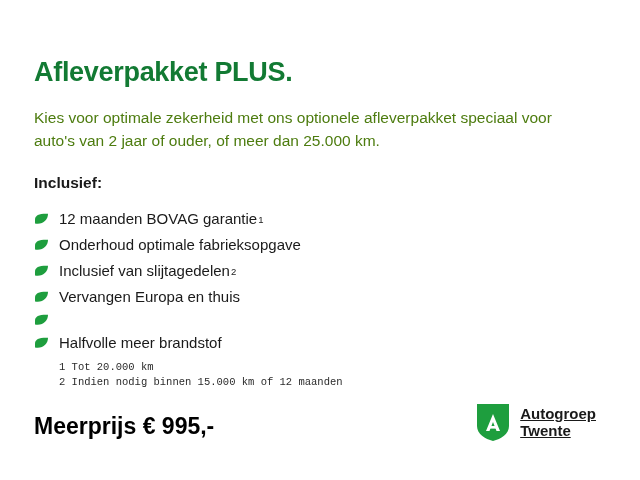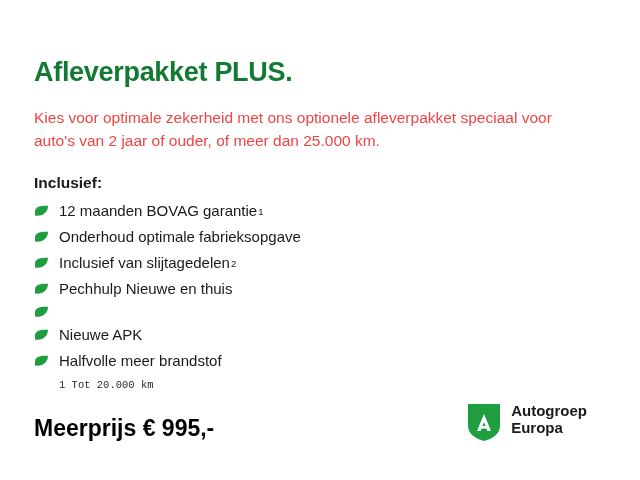--- a/index.html
+++ b/index.html
@@ -26,29 +26,29 @@
     font-size: 27px;
     font-weight: bold;
     color: #127a33;
     letter-spacing: -0.3px;
     margin: 0 0 18px 0;
     line-height: 1.1;
   }
   .intro {
     font-size: 15.5px;
     line-height: 1.5;
-    color: #ef4444;
+    color: #4d7c0f;
     margin: 0 0 22px 0;
     max-width: 530px;
   }
   .incl-heading {
     font-size: 15.5px;
     font-weight: bold;
     color: #1a1a1a;
-    margin: 0 0 10px 0;
+    margin: 0 0 18px 0;
   }
   ul.features {
     list-style: none;
     margin: 0;
     padding: 0;
   }
   ul.features li {
     display: flex;
     align-items: center;
     margin-bottom: 8px;
@@ -81,23 +81,25 @@
     font-family: Liberation Mono, monospace;
   }
   .price {
     margin: 22px 0 0 0;
     font-size: 23px;
     font-weight: bold;
     color: #000000;
   }
   .logo {
     position: absolute;
-    right: 38px;
+    right: 29px;
     bottom: 38px;
     display: flex;
+    align-items: center;
+    text-decoration: underline;
   }
   .logo-mark {
     width: 36px;
     height: 40px;
     margin-right: 9px;
     flex: 0 0 auto;
   }
   .logo-text {
     font-size: 15px;
     font-weight: bold;
@@ -144,64 +146,56 @@
       </span>
       <span class="feat-text">Inclusief van slijtagedelen</span>
         <span class="sup">2</span>
     </li>
     <li>
       <span class="bullet">
         <svg width="15" height="12" viewBox="0 0 15 12">
             <path d="M1 6.5 C1 2.2 5.5 0.5 14 0.8 C14 7.2 8.5 12 1 10.5 Z" fill="#1e9e3e"></path>
           </svg>
       </span>
-      <span class="feat-text">Pechhulp Nieuwe en thuis</span>
-        <span class="sup"></span>
-    </li>
-    <li>
-      <span class="bullet">
-        <svg width="15" height="12" viewBox="0 0 15 12">
-            <path d="M1 6.5 C1 2.2 5.5 0.5 14 0.8 C14 7.2 8.5 12 1 10.5 Z" fill="#1e9e3e"></path>
-          </svg>
-      </span>
-        <span class="sup"></span>
-    </li>
-    <li>
-      <span class="bullet">
-        <svg width="15" height="12" viewBox="0 0 15 12">
-            <path d="M1 6.5 C1 2.2 5.5 0.5 14 0.8 C14 7.2 8.5 12 1 10.5 Z" fill="#1e9e3e"></path>
-          </svg>
-      </span>
-      <span class="feat-text">Nieuwe APK</span>
+      <span class="feat-text">Vervangen Europa en thuis</span>
+        <span class="sup"></span>
+    </li>
+    <li>
+      <span class="bullet">
+        <svg width="15" height="12" viewBox="0 0 15 12">
+            <path d="M1 6.5 C1 2.2 5.5 0.5 14 0.8 C14 7.2 8.5 12 1 10.5 Z" fill="#1e9e3e"></path>
+          </svg>
+      </span>
         <span class="sup"></span>
     </li>
     <li>
       <span class="bullet">
         <svg width="15" height="12" viewBox="0 0 15 12">
             <path d="M1 6.5 C1 2.2 5.5 0.5 14 0.8 C14 7.2 8.5 12 1 10.5 Z" fill="#1e9e3e"></path>
           </svg>
       </span>
       <span class="feat-text">Halfvolle meer brandstof</span>
         <span class="sup"></span>
     </li>
   </ul>
 
   <div class="footnotes">
     <div>1 Tot 20.000 km</div>
+    <div>2 Indien nodig binnen 15.000 km of 12 maanden</div>
   </div>
 
   <div class="price">Meerprijs € 995,-</div>
 
   <div class="logo">
     <span class="logo-mark">
       <svg width="36" height="40" viewBox="0 0 36 40">
         <path d="M2 2 H34 V24 C34 32 26 37 18 39 C10 37 2 32 2 24 Z" fill="#1e9e3e"></path>
         <path d="M18 12 L25 29 H21.5 L18 20 L14.5 29 H11 Z" fill="#ffffff"></path>
         <rect x="14" y="24" width="8" height="2.6" fill="#ffffff"></rect>
       </svg>
     </span>
     <span class="logo-text">
       <div>Autogroep</div>
-      <div>Europa</div>
+      <div>Twente</div>
     </span>
   </div>
 
 </div>
 
 </body></html>

